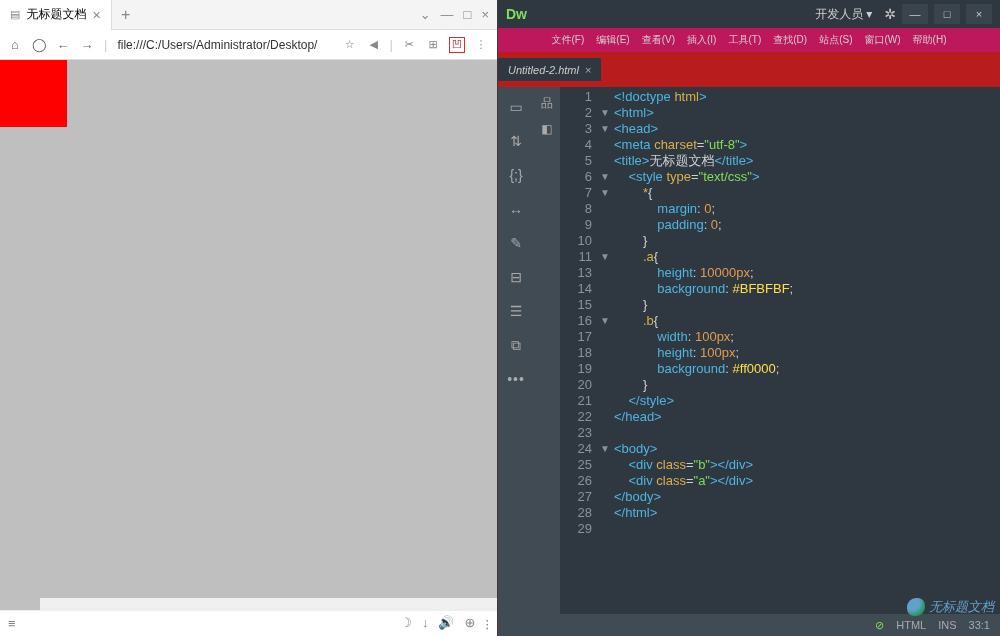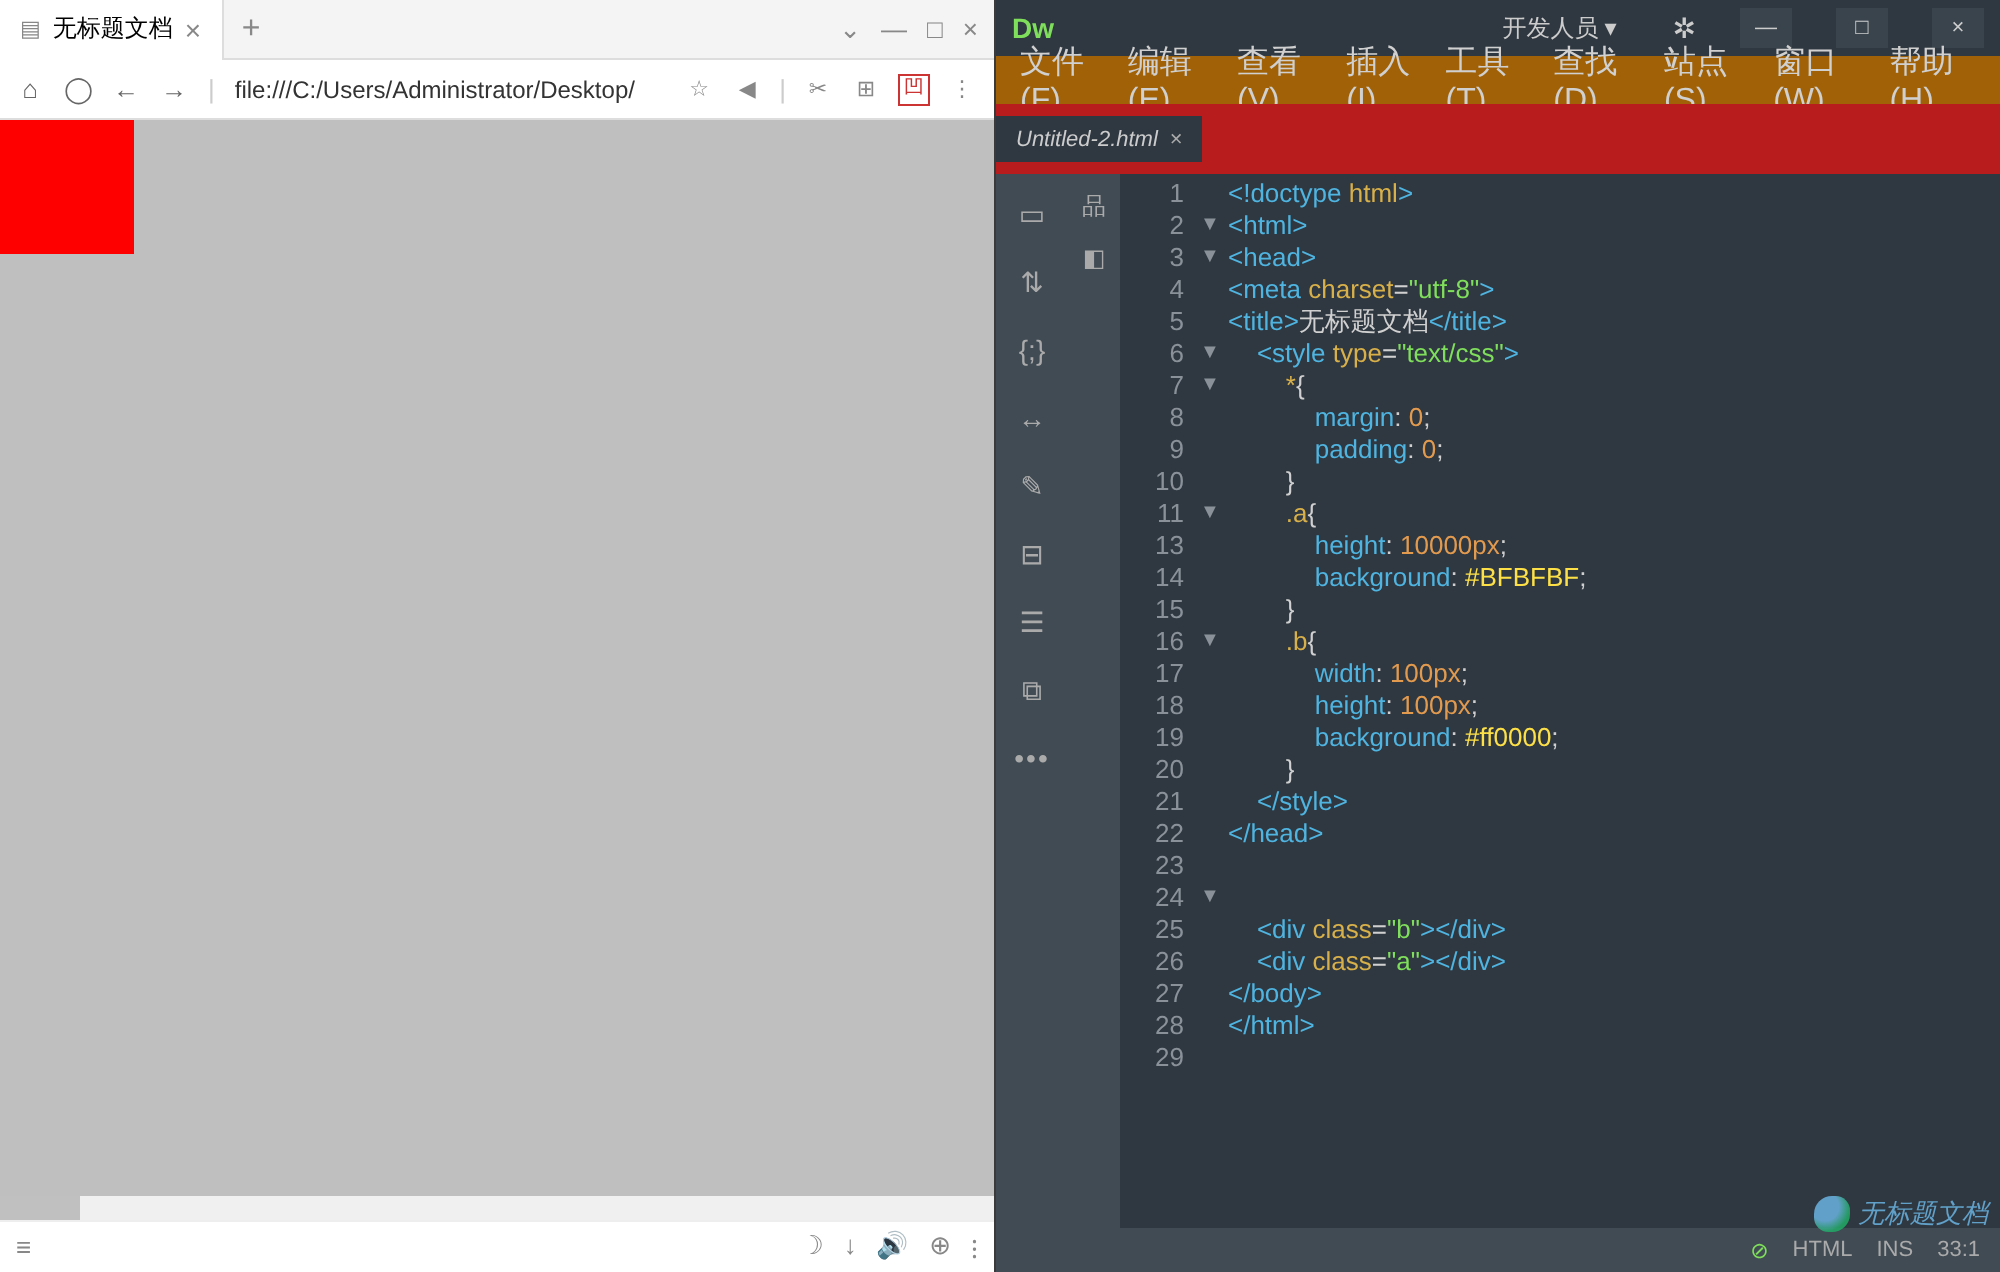--- a/index.html
+++ b/index.html
@@ -26,25 +26,25 @@
 .b-scroll { position: absolute; bottom: 0; left: 0; right: 0; height: 12px; background: #f0f0f0; }
 .b-scroll-thumb { height: 12px; width: 40px; background: #c0c0c0; }
 .b-status { height: 26px; background: #fff; display: flex; align-items: center; padding: 0 8px; gap: 12px; color: #888; font-size: 13px; border-top: 1px solid #eee; }
 .b-status .right { margin-left: auto; display: flex; gap: 10px; }
 .b-status .right span { cursor: pointer; }
 
 
 .dw { width: 502px; height: 636px; background: #2f3841; display: flex; flex-direction: column; }
 .dw-title { height: 28px; background: #2f3841; display: flex; align-items: center; padding: 0 8px; }
 .dw-logo { color: #7fde5b; font-weight: bold; font-size: 14px; }
-.dw-title-right { margin-left: auto; display: flex; align-items: center; gap: 22px; color: #ccc; font-size: 12px; }
+.dw-title-right { margin-left: auto; display: flex; align-items: center; gap: 6px; color: #ccc; font-size: 12px; }
 .dw-title-right .dd { display: flex; align-items: center; gap: 3px; padding: 2px 6px; cursor: pointer; }
 .dw-title-right .gear { font-size: 14px; cursor: pointer; }
 .dw-title-right .wbtn { width: 26px; height: 20px; background: #3a444d; display: flex; align-items: center; justify-content: center; font-size: 11px; cursor: pointer; }
-.dw-menu { height: 24px; background: #a16207; display: flex; align-items: center; gap: 4px; padding: 0 8px; color: #d0d0d0; font-size: 16px; }
+.dw-menu { height: 24px; background: #be185d; display: flex; align-items: center; gap: 4px; padding: 0 8px; color: #d0d0d0; font-size: 10px; justify-content: center; }
 .dw-menu span { padding: 2px 4px; cursor: pointer; }
 .dw-doc { height: 35px; background: #b91c1c; display: flex; align-items: center; }
 .dw-doc-tab { height: 23px; padding: 0 10px; background: #2f3841; color: #ccc; font-size: 11px; display: flex; align-items: center; gap: 6px; font-style: italic; }
 .dw-doc-tab .close { font-style: normal; color: #aaa; cursor: pointer; }
 .dw-body { flex: 1; display: flex; overflow: hidden; }
 .dw-tools { width: 36px; background: #404b54; display: flex; flex-direction: column; align-items: center; gap: 14px; padding-top: 10px; color: #aaa; font-size: 14px; }
 .dw-tools .tool { cursor: pointer; width: 20px; height: 20px; display: flex; align-items: center; justify-content: center; }
 .dw-tools .dots { letter-spacing: 1px; }
 .dw-editor-wrap { flex: 1; display: flex; background: #2f3841; }
 .dw-gut2 { width: 26px; background: #404b54; display: flex; flex-direction: column; align-items: center; gap: 10px; padding-top: 8px; color: #aaa; font-size: 12px; }
@@ -282,20 +282,21 @@
                 <div class="codeline"><span class="t-tag">&lt;/head&gt;</span></div>
               </div>
               <div class="code-row">
                 <div class="ln">23</div>
                 <div class="fold"></div>
                 <div class="codeline"></div>
               </div>
               <div class="code-row">
                 <div class="ln">24</div>
                 <div class="fold">▼</div>
+                <div class="codeline"><span class="t-tag">&lt;body&gt;</span></div>
               </div>
               <div class="code-row">
                 <div class="ln">25</div>
                 <div class="fold"></div>
                 <div class="codeline">    <span class="t-tag">&lt;div</span> <span class="t-attr">class</span>=<span class="t-str">"b"</span><span class="t-tag">&gt;&lt;/div&gt;</span></div>
               </div>
               <div class="code-row">
                 <div class="ln">26</div>
                 <div class="fold"></div>
                 <div class="codeline">    <span class="t-tag">&lt;div</span> <span class="t-attr">class</span>=<span class="t-str">"a"</span><span class="t-tag">&gt;&lt;/div&gt;</span></div>

